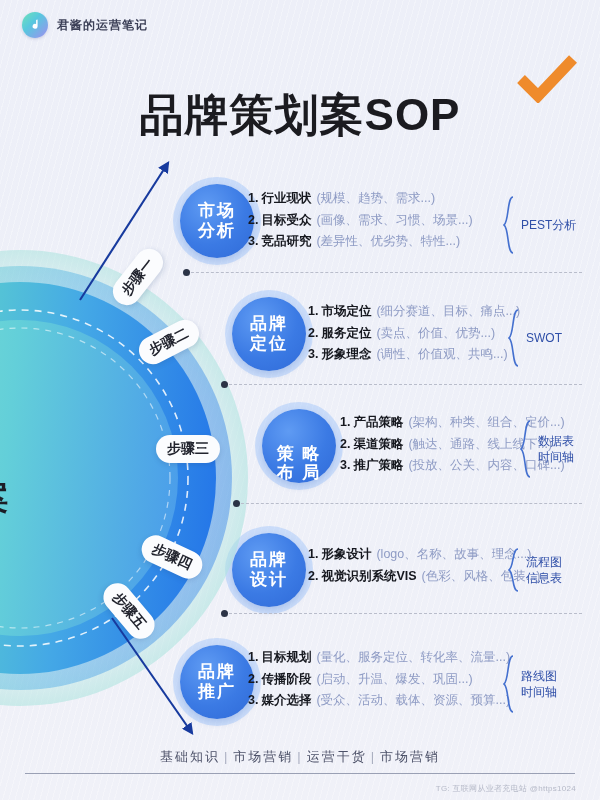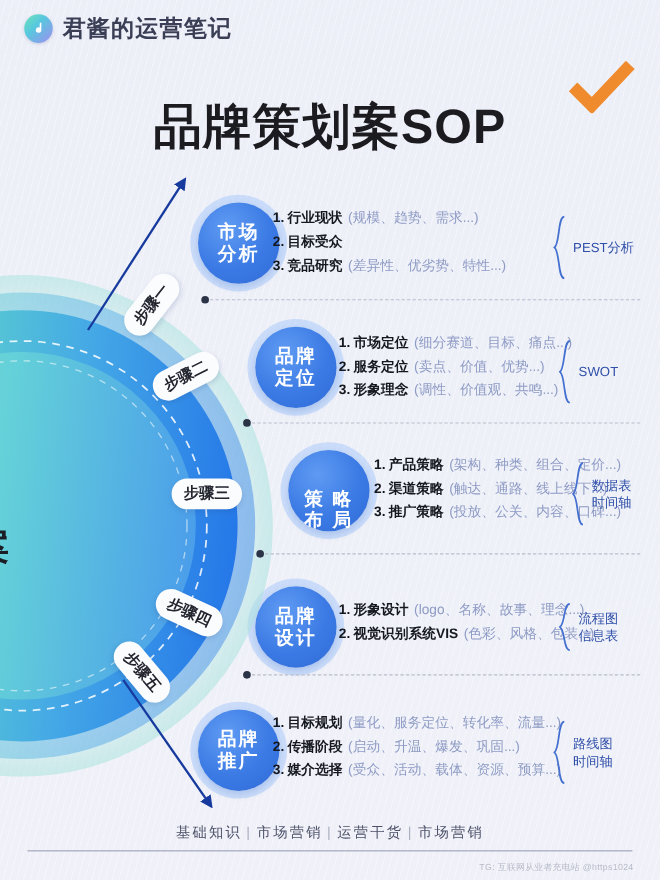--- a/index.html
+++ b/index.html
@@ -15,21 +15,21 @@
   .texture{position:absolute;inset:0;pointer-events:none;
     background:repeating-linear-gradient(105deg,rgba(255,255,255,0) 0 5px,rgba(255,255,255,.55) 5px 6px);
     opacity:.55;}
 
   
   .header{position:absolute;left:22px;top:12px;display:flex;align-items:center;gap:9px;z-index:40;}
   .logo{width:26px;height:26px;border-radius:50%;
     background:linear-gradient(135deg,#6fe3b8 0%,#57c8de 40%,#9f8ef0 100%);
     display:flex;align-items:center;justify-content:center;box-shadow:0 1px 3px rgba(80,90,150,.25);}
   .logo svg{display:block;}
-  .brand{font-size:21px;font-weight:bold;color:#3b3f56;letter-spacing:1px;text-align:right;}
+  .brand{font-size:12px;font-weight:bold;color:#3b3f56;letter-spacing:1px;text-align:right;}
 
   
   .check{position:absolute;right:22px;top:55px;z-index:40;}
 
   
   .title{position:absolute;left:0;right:0;top:86px;text-align:center;z-index:35;
      font-size:44px;font-weight:bold;color:#1b1b20;letter-spacing:1px;
      font-family:"Liberation Sans","DejaVu Sans",sans-serif;}
 
   
@@ -146,20 +146,21 @@
   </div>
   <div class="items" style="left:248px;top:192px;">
     <div class="item">
       <span class="num">1.</span>
       <span class="key">行业现状</span>
       <span class="sub">(规模、趋势、需求...)</span>
     </div>
     <div class="item">
       <span class="num">2.</span>
       <span class="key">目标受众</span>
+      <span class="sub">(画像、需求、习惯、场景...)</span>
     </div>
     <div class="item">
       <span class="num">3.</span>
       <span class="key">竞品研究</span>
       <span class="sub">(差异性、优劣势、特性...)</span>
     </div>
   </div>
   <div class="braceWrap" style="left:503px;top:196px;">
     <svg class="brace" width="13" height="58" viewBox="0 0 13 58">
       <path d="M10 1 C4 1 6 26 1 29 C6 32 4 57 10 57" stroke="#4470cf" stroke-width="1.6" fill="none"></path>

